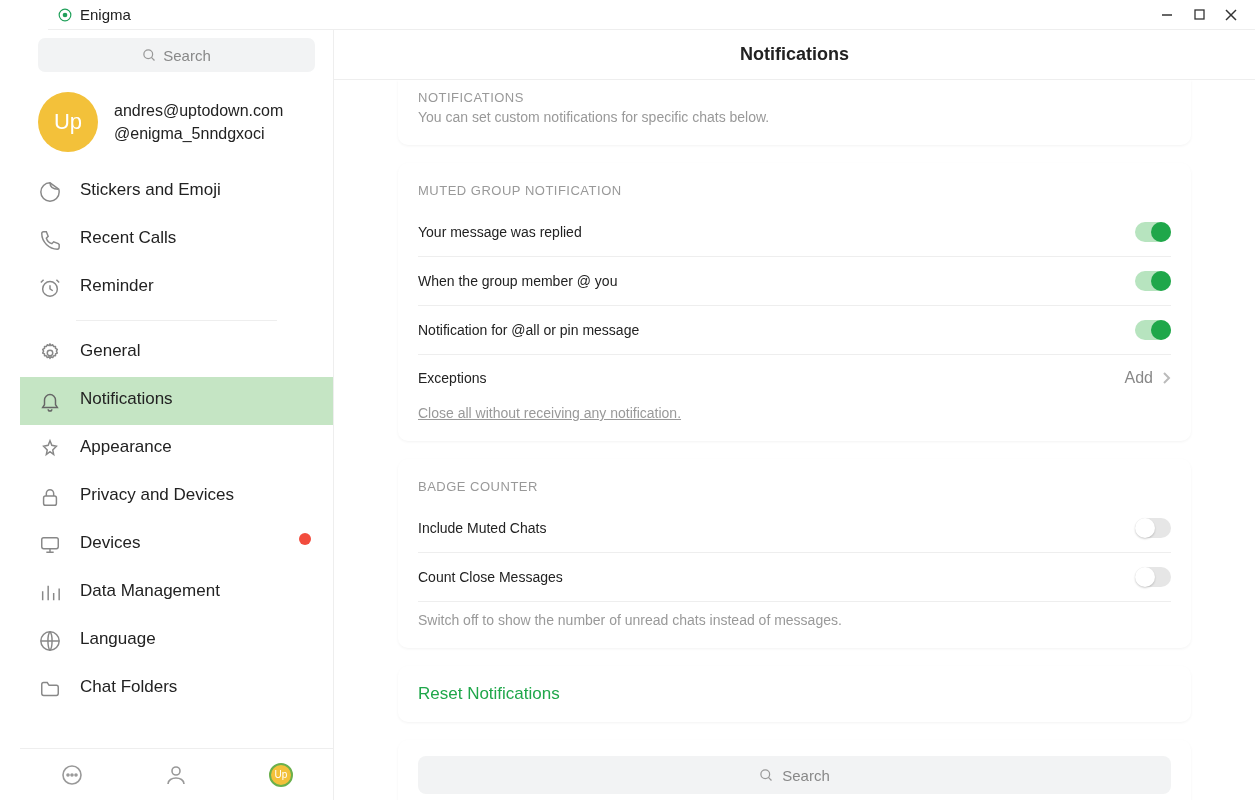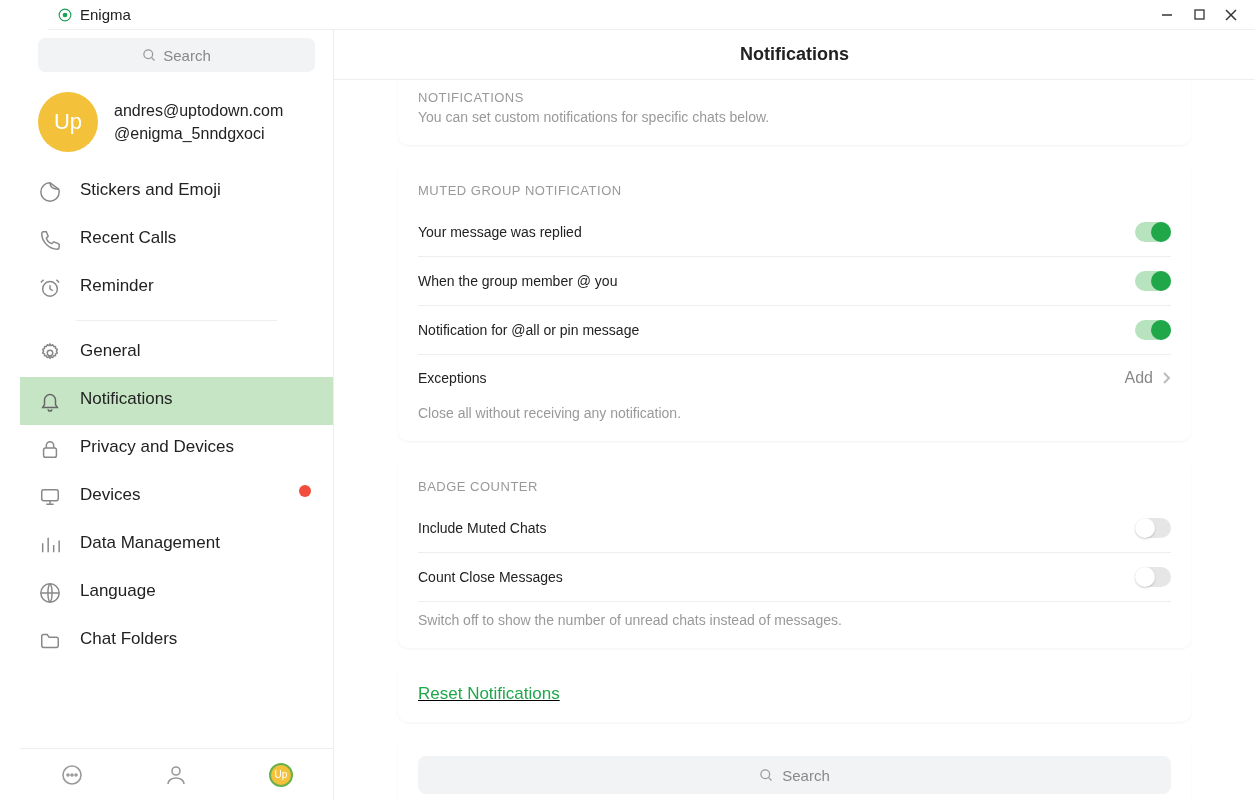--- a/index.html
+++ b/index.html
@@ -41,21 +41,21 @@
   .row + .row-sep::before { content: ''; }
   .row-label { font-size: 14px; color: #222; }
   .row-sep { height: 1px; background: #eee; margin: 0 20px; }
   .toggle { width: 36px; height: 20px; border-radius: 10px; position: relative; }
   .toggle.on { background: #b7e4bf; }
   .toggle.off { background: #e6e6e6; }
   .toggle .knob { width: 20px; height: 20px; border-radius: 50%; position: absolute; top: 0; }
   .toggle.on .knob { right: 0; background: #1fa74a; }
   .toggle.off .knob { left: 0; background: #fff; box-shadow: 0 1px 2px rgba(0,0,0,0.2); }
   .add-link { display: flex; align-items: center; gap: 8px; color: #888; font-size: 16px; }
-  .reset-card { padding: 18px 20px; text-decoration: underline; }
+  .reset-card { padding: 18px 20px; }
   .reset-label { color: #1fa74a; font-size: 17px; }
   .bottom-search { padding: 16px 20px 0 20px; }
   .bottom-search-box { display: flex; align-items: center; justify-content: center; background: #f2f3f4; border-radius: 8px; height: 38px; gap: 8px; color: #888; font-size: 15px; }
   .tabs-row { display: flex; padding: 12px 20px 0 20px; gap: 300px; }
   svg { display: block; }
 </style>
 </head>
 <body>
 
 <div class="titlebar">
@@ -151,20 +151,28 @@
         <span class="menu-icon">
           <svg width="22" height="22" viewBox="0 0 24 24" fill="none" stroke="#666" stroke-width="1.6">
               <path d="M18 16v-5a6 6 0 1 0-12 0v5l-2 3h16zM10 21a2 2 0 0 0 4 0"></path>
             </svg>
         </span>
         <span class="menu-label">Notifications</span>
       </div>
       <div class="menu-item">
         <span class="menu-icon">
           <svg width="22" height="22" viewBox="0 0 24 24" fill="none" stroke="#888" stroke-width="1.6">
+              <path d="M12 3l2 5 5 1-4 4 1 5-4-3-4 3 1-5-4-4 5-1z"></path>
+            </svg>
+        </span>
+        <span class="menu-label">Appearance</span>
+      </div>
+      <div class="menu-item">
+        <span class="menu-icon">
+          <svg width="22" height="22" viewBox="0 0 24 24" fill="none" stroke="#888" stroke-width="1.6">
               <rect x="5" y="11" width="14" height="10" rx="2"></rect>
               <path d="M8 11V8a4 4 0 0 1 8 0v3"></path>
             </svg>
         </span>
         <span class="menu-label">Privacy and Devices</span>
       </div>
       <div class="menu-item">
         <span class="menu-icon">
           <svg width="22" height="22" viewBox="0 0 24 24" fill="none" stroke="#888" stroke-width="1.6">
               <rect x="3" y="4" width="18" height="12" rx="2"></rect>
@@ -264,21 +272,21 @@
           <span class="row-label">Exceptions</span>
           <span class="add-link">
             <span>Add</span>
             <span>
               <svg width="10" height="14" viewBox="0 0 10 14" fill="none" stroke="#bbb" stroke-width="2">
                   <path d="M3 2l5 5-5 5"></path>
                 </svg>
             </span>
           </span>
         </div>
-        <div class="section-sub" style="padding-top:4px;">Close all without receiving any notification.</div>
+        <div class="section-sub" style="padding-top:4px;text-decoration:underline;">Close all without receiving any notification.</div>
       </div>
 
       <div class="card">
         <div class="section-label" style="padding-bottom:10px;">BADGE COUNTER</div>
         <div class="row">
           <span class="row-label">Include Muted Chats</span>
           <div class="toggle off">
               <div class="knob"></div>
             </div>
         </div>

